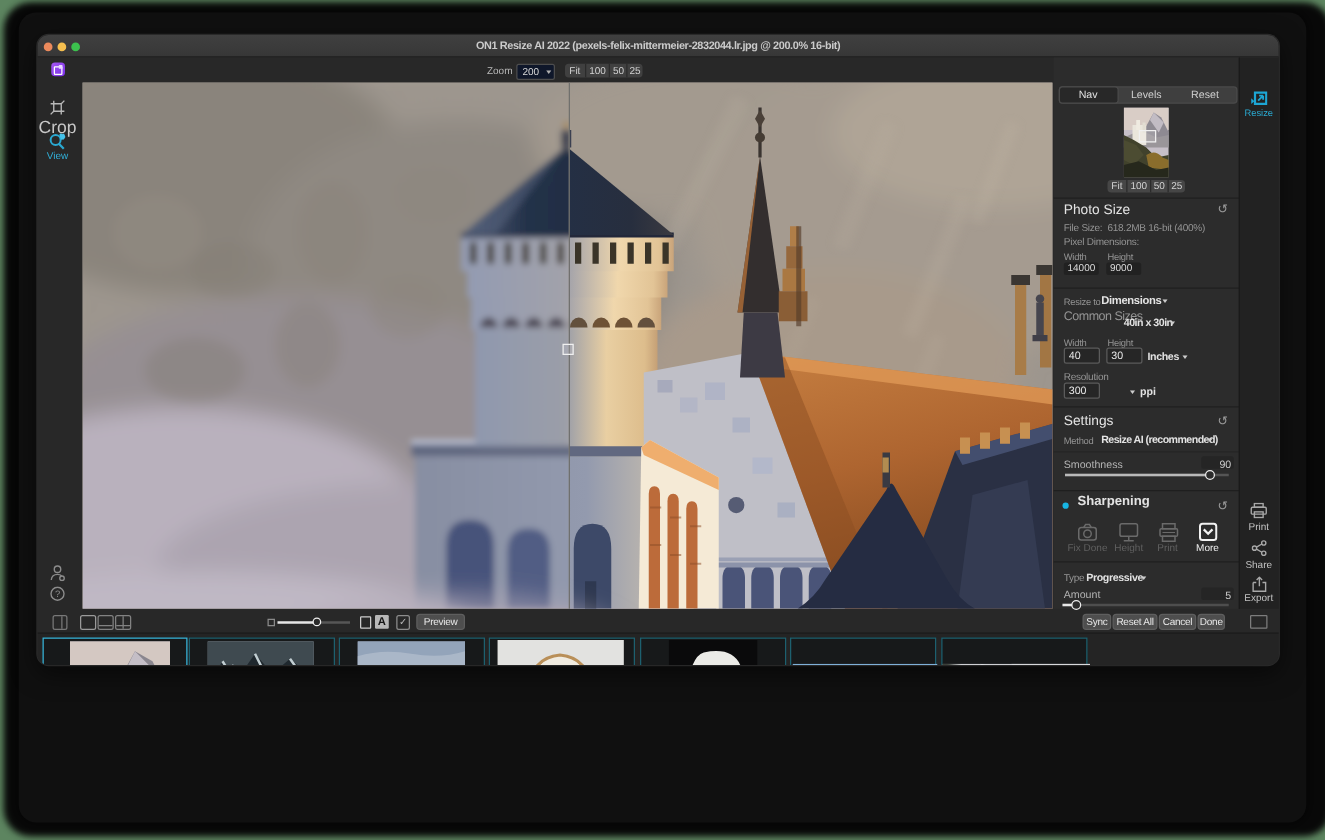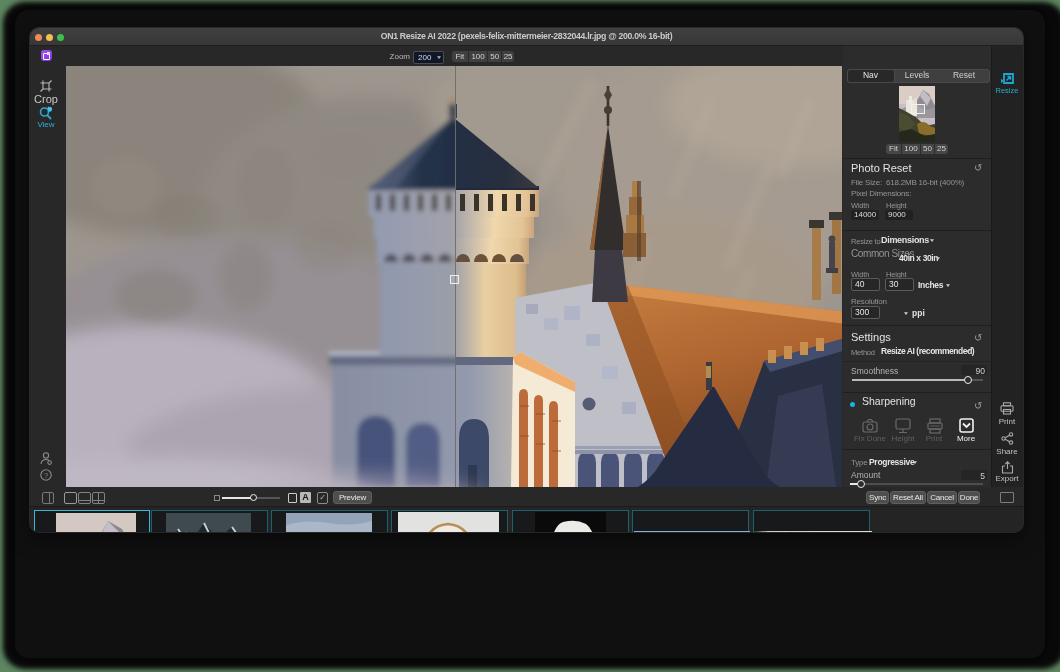--- a/index.html
+++ b/index.html
@@ -68,21 +68,21 @@
       <div style="width:19px;">100</div>
       <div style="width:13px;">50</div>
       <div style="width:12px;">25</div>
   </div>
 
   <div id="cropicon" class="abs" style="left:10px;top:52px;width:12px;height:12px;">
     <svg width="12" height="12" viewBox="0 0 12 12" stroke="#b8b8b8" stroke-width="1.1" fill="none">
       <path d="M0.5,3 H9 V11.5 M3,0.5 V9 H11.5 M9,3 L11.5,0.5 M0.5,11.5 L3,9"></path>
     </svg>
   </div>
-  <div class="lbl" style="left:0px;top:65px;width:32px;text-align:center;font-size:11px;color:#c8c8c8;">Crop</div>
+  <div class="lbl" style="left:0px;top:65px;width:32px;text-align:center;font-size:14px;color:#c8c8c8;">Crop</div>
   <div id="viewicon" class="abs" style="left:9px;top:78px;width:14px;height:14px;">
     <svg width="14" height="14" viewBox="0 0 14 14">
       <circle cx="5.5" cy="6" r="4" stroke="#2aa9d2" stroke-width="1.6" fill="none"></circle>
       <path d="M8.3,9.2 L12,13" stroke="#2aa9d2" stroke-width="1.8"></path>
       <path d="M8.5,1.5 l1.2,-1 1,0.8 0.9,-0.6 1,0.9 0.7,2 -1.2,2 -2.4,0.2 z" fill="#45c2ea"></path>
     </svg>
   </div>
   <div class="lbl" style="left:0px;top:92px;width:32px;text-align:center;font-size:8px;color:#31aed6;">View</div>
   <div id="personicon" class="abs" style="left:10px;top:424px;width:12px;height:13px;">
     <svg width="12" height="13" viewBox="0 0 12 13" stroke="#8c8c8c" stroke-width="1.1" fill="none">
@@ -337,21 +337,21 @@
   <div class="abs" style="left:881px;top:76px;width:12px;height:8px;border:1px solid #f0f0f0;background:rgba(255,255,255,0.15);"></div>
 
   <div class="seg" style="left:856px;top:115.5px;width:62px;height:10px;background:#464646;">
     <div style="width:15px;line-height:10px;">Fit</div>
       <div style="width:18px;line-height:10px;">100</div>
       <div style="width:13px;line-height:10px;">50</div>
       <div style="width:13px;line-height:10px;">25</div>
   </div>
   <div class="divline" style="top:130px;"></div>
 
-  <div class="abs white" style="left:821px;top:134px;font-size:11px;">Photo Reset</div>
+  <div class="abs white" style="left:821px;top:134px;font-size:11px;">Photo Size</div>
   <div class="reseticon abs" style="left:944px;top:135px;"></div>
   <div class="glbl" style="left:821px;top:149.5px;font-size:8px;">File Size:&nbsp; 618.2MB 16-bit (400%)</div>
   <div class="glbl" style="left:821px;top:161px;font-size:8px;">Pixel Dimensions:</div>
   <div class="glbl" style="left:821px;top:173px;font-size:7.5px;">Width</div>
   <div class="glbl" style="left:856px;top:173px;font-size:7.5px;">Height</div>
   <div class="inputbox" style="left:821px;top:181.5px;width:25px;height:10px;">14000</div>
   <div class="inputbox" style="left:855px;top:181.5px;width:25px;height:10px;">9000</div>
   <div class="divline" style="top:202px;"></div>
   <div class="glbl" style="left:821px;top:208.5px;font-size:7.5px;">Resize to</div>
   <div class="abs white" style="left:851px;top:207px;font-size:9px;letter-spacing:-0.3px;font-weight:bold;">Dimensions</div>
@@ -379,21 +379,21 @@
   <div class="divline" style="top:333px;background:#242424;"></div>
   <div class="lbl" style="left:821px;top:337.5px;font-size:8.5px;color:#b4b4b4;">Smoothness</div>
   <div class="abs" style="left:931px;top:337px;width:26px;height:10px;background:#252525;border-radius:2px;"></div>
   <div class="abs" style="left:931px;top:337.5px;width:24px;text-align:right;font-size:8.5px;color:#cccccc;">90</div>
   <div class="abs" style="left:822px;top:351px;width:131px;height:1.5px;background:#555;"></div>
   <div class="abs" style="left:822px;top:351px;width:116px;height:1.5px;background:#b9b9b9;"></div>
   <div class="abs" style="left:934px;top:347.5px;width:6px;height:6px;border:1.5px solid #ededed;border-radius:50%;background:#2c2c2c;"></div>
   <div class="divline" style="top:364px;"></div>
 
   <div class="abs" style="left:820px;top:374px;width:5px;height:5px;border-radius:50%;background:#17b5e3;"></div>
-  <div class="abs white" style="left:832px;top:367px;font-size:10.5px;">Sharpening</div>
+  <div class="abs white" style="left:832px;top:367px;font-size:10.5px;font-weight:bold;">Sharpening</div>
   <div class="reseticon abs" style="left:944px;top:373px;"></div>
   <div id="sharpicons" class="abs" style="left:813px;top:388px;width:160px;height:28px;">
     <svg width="160" height="28" viewBox="0 0 160 28">
       <g stroke="#6a6a6a" stroke-width="1.2" fill="none">
         <rect x="20" y="6" width="14" height="10" rx="2"></rect>
         <path d="M24,6 l1.5,-2.5 h3 L30,6"></path>
         <circle cx="27" cy="11" r="3"></circle>
       </g>
       <g stroke="#6a6a6a" stroke-width="1.2" fill="none">
         <rect x="53" y="3" width="14" height="10" rx="1.5"></rect>

